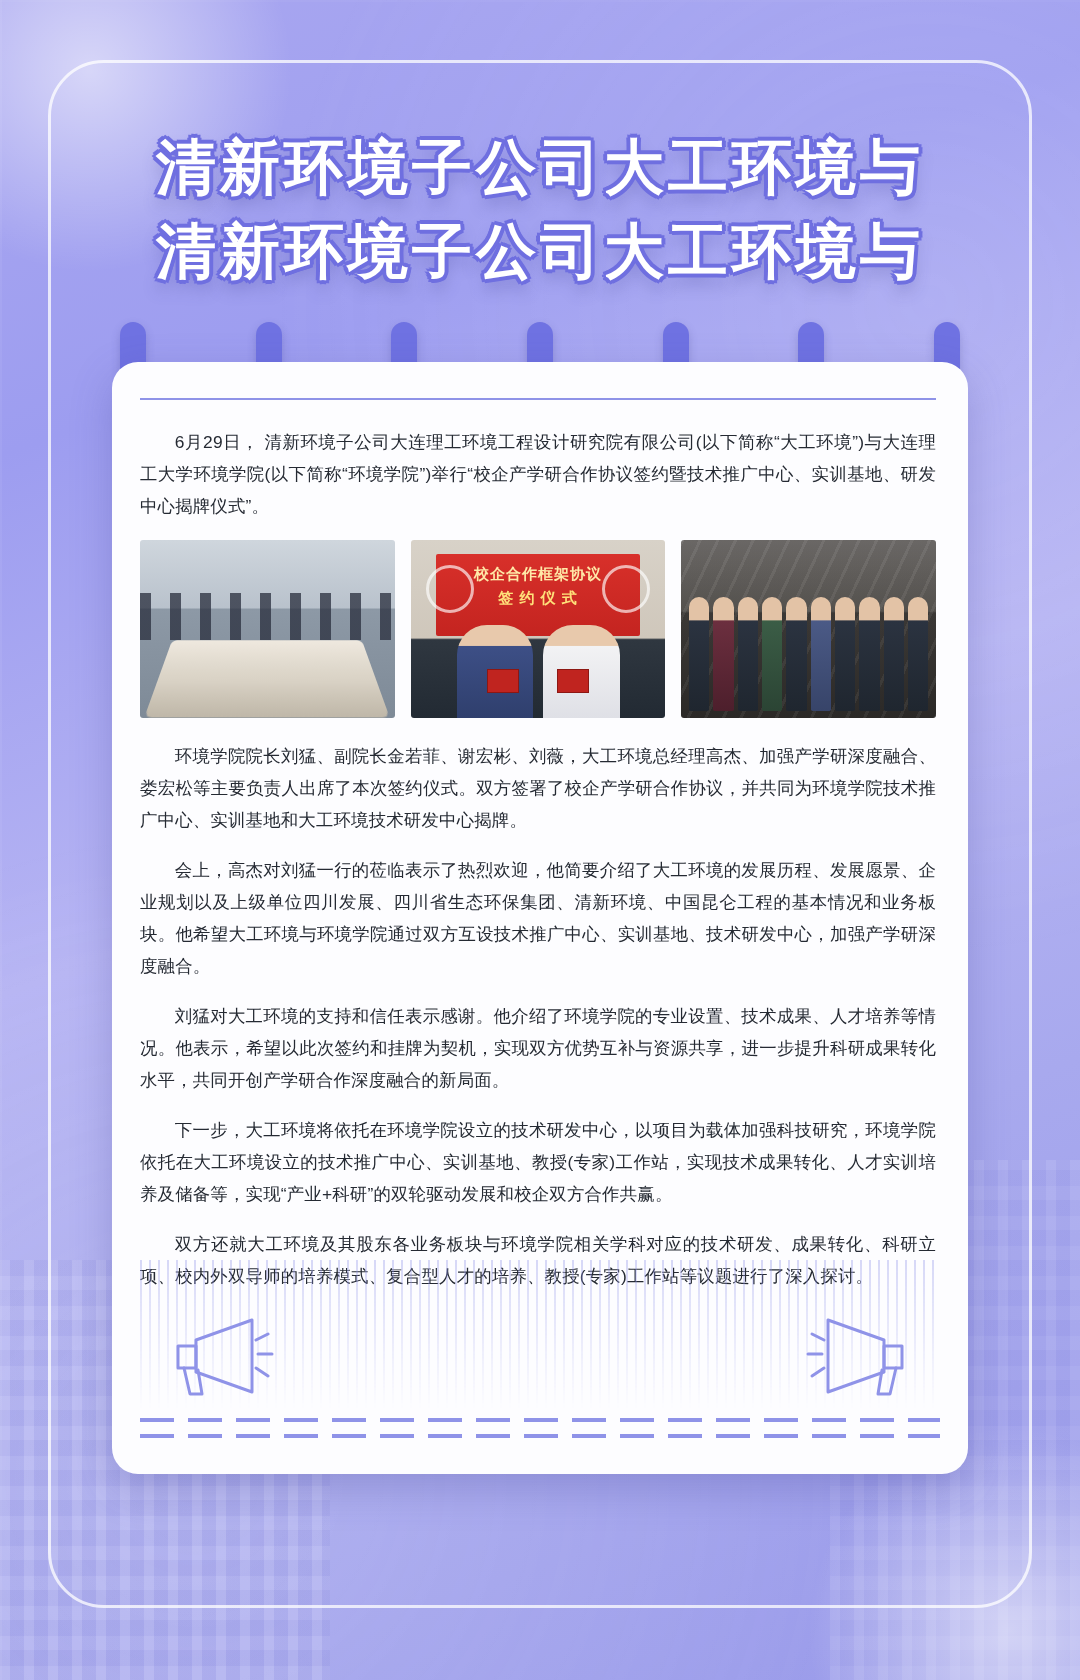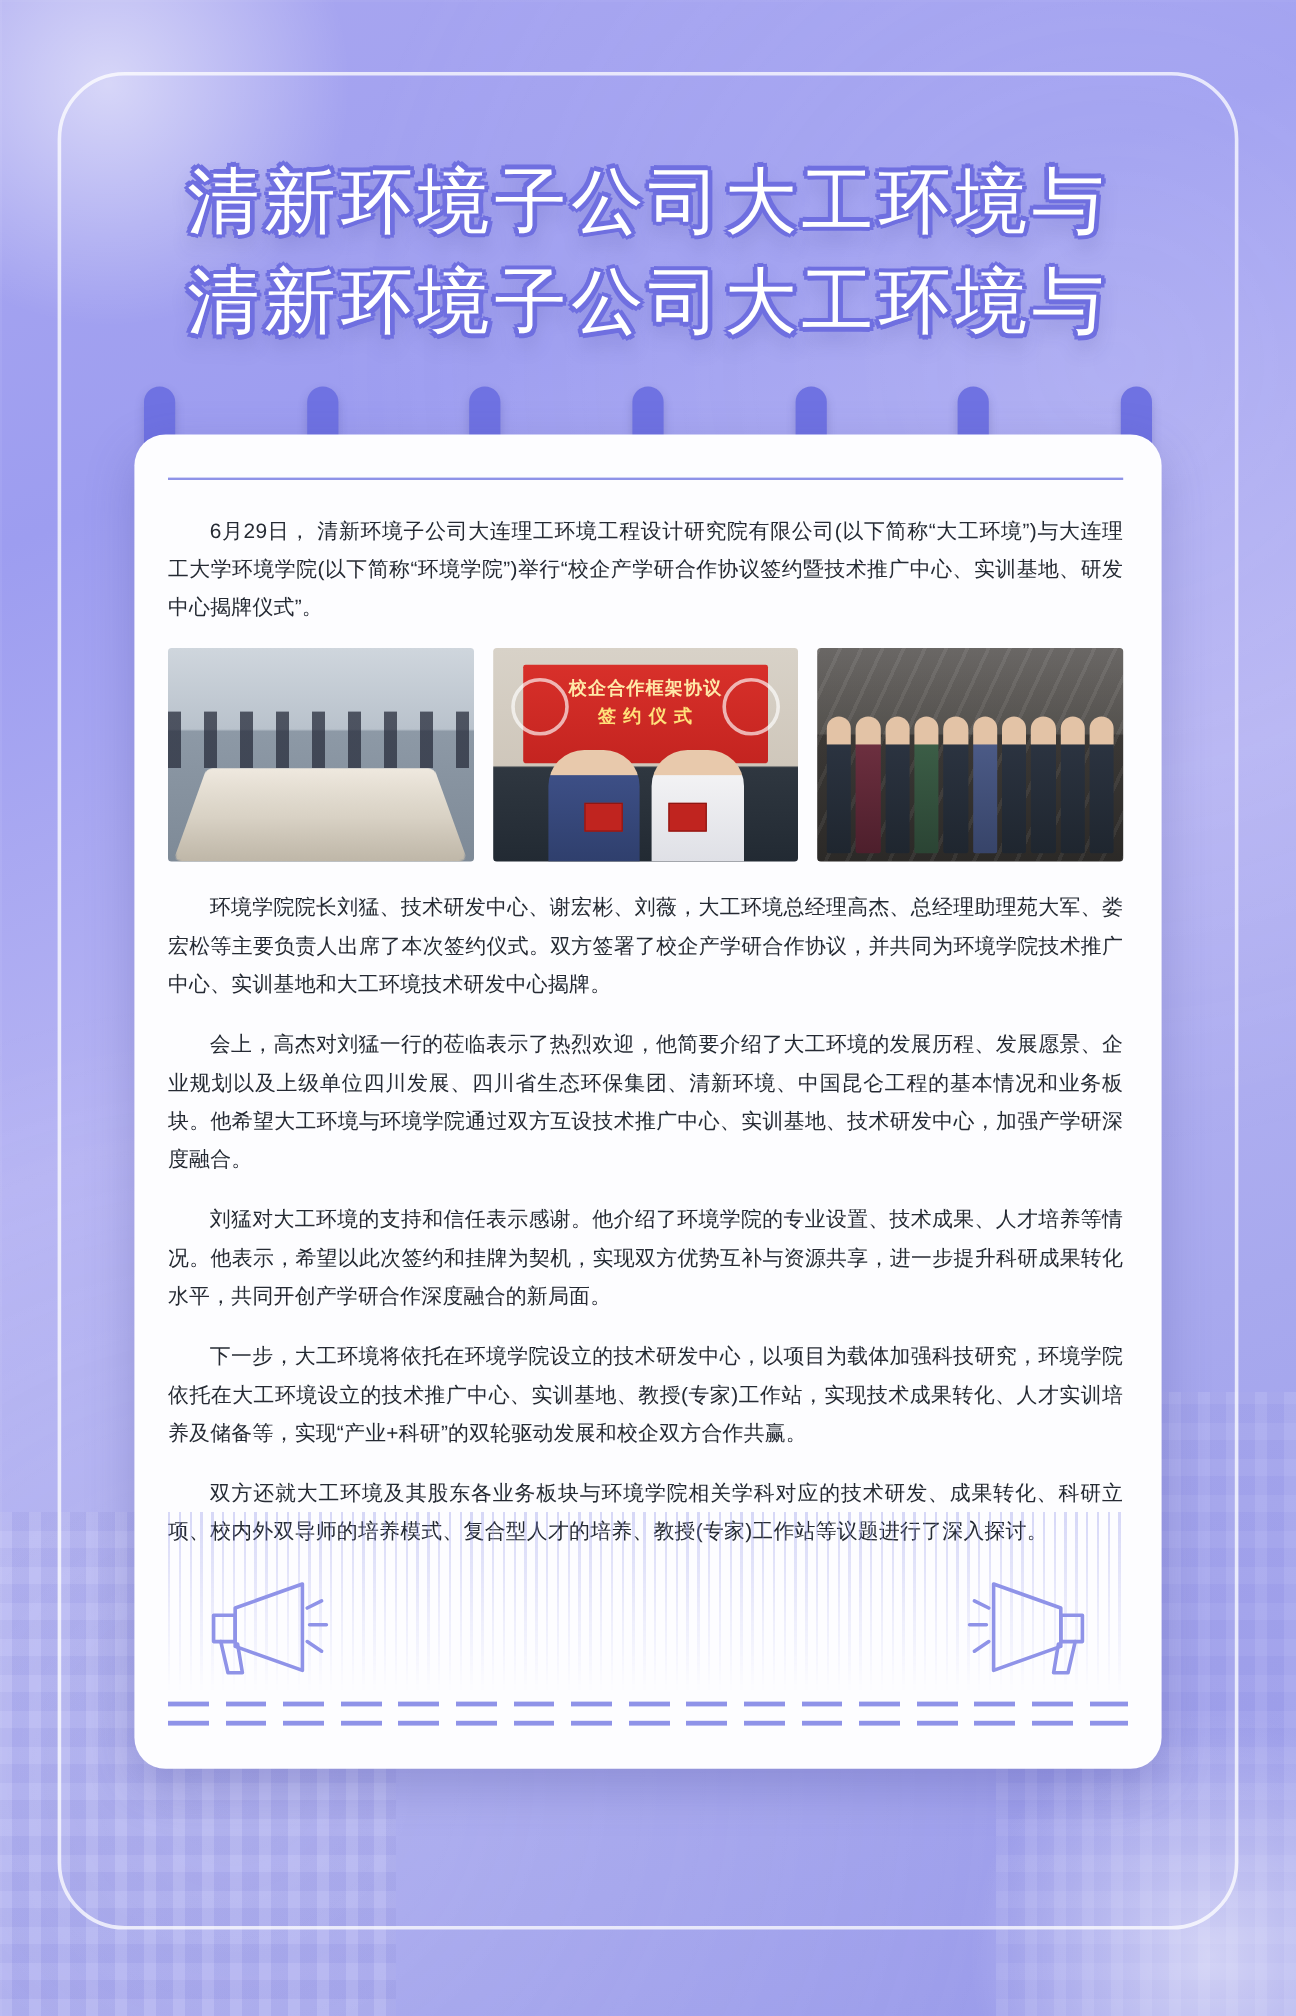--- a/index.html
+++ b/index.html
@@ -69,21 +69,21 @@
   .title-block {
     position: absolute;
     left: 0;
     right: 0;
     top: 126px;
     text-align: center;
     z-index: 6;
   }
   .title-line {
     font-size: 60px;
-    font-weight: normal;
+    font-weight: bold;
     letter-spacing: 4px;
     color: #fff;
     line-height: 84px;
     text-shadow:
       4px 0 0 #6f6fe0, -4px 0 0 #6f6fe0, 0 4px 0 #6f6fe0, 0 -4px 0 #6f6fe0,
       3px 3px 0 #6f6fe0, -3px 3px 0 #6f6fe0, 3px -3px 0 #6f6fe0, -3px -3px 0 #6f6fe0,
       0 10px 16px rgba(60,60,140,0.35);
   }
 
   
@@ -363,21 +363,21 @@
               <i></i>
               <i></i>
             <i></i>
               <i></i>
               <i></i>
             <i></i>
           </div>
         </div>
       </div>
 
-      <p class="para">环境学院院长刘猛、技术研发中心、谢宏彬、刘薇，大工环境总经理高杰、总经理助理苑大军、娄宏松等主要负责人出席了本次签约仪式。双方签署了校企产学研合作协议，并共同为环境学院技术推广中心、实训基地和大工环境技术研发中心揭牌。</p>
+      <p class="para">环境学院院长刘猛、副院长金若菲、谢宏彬、刘薇，大工环境总经理高杰、加强产学研深度融合、娄宏松等主要负责人出席了本次签约仪式。双方签署了校企产学研合作协议，并共同为环境学院技术推广中心、实训基地和大工环境技术研发中心揭牌。</p>
       <p class="para">会上，高杰对刘猛一行的莅临表示了热烈欢迎，他简要介绍了大工环境的发展历程、发展愿景、企业规划以及上级单位四川发展、四川省生态环保集团、清新环境、中国昆仑工程的基本情况和业务板块。他希望大工环境与环境学院通过双方互设技术推广中心、实训基地、技术研发中心，加强产学研深度融合。</p>
       <p class="para">刘猛对大工环境的支持和信任表示感谢。他介绍了环境学院的专业设置、技术成果、人才培养等情况。他表示，希望以此次签约和挂牌为契机，实现双方优势互补与资源共享，进一步提升科研成果转化水平，共同开创产学研合作深度融合的新局面。</p>
       <p class="para">下一步，大工环境将依托在环境学院设立的技术研发中心，以项目为载体加强科技研究，环境学院依托在大工环境设立的技术推广中心、实训基地、教授(专家)工作站，实现技术成果转化、人才实训培养及储备等，实现“产业+科研”的双轮驱动发展和校企双方合作共赢。</p>
       <p class="para">双方还就大工环境及其股东各业务板块与环境学院相关学科对应的技术研发、成果转化、科研立项、校内外双导师的培养模式、复合型人才的培养、教授(专家)工作站等议题进行了深入探讨。</p>
     </div>
 
     <div class="deco">
       <div class="deco-lines"></div>
 
       <svg class="megaphone left" viewBox="0 0 120 96">

